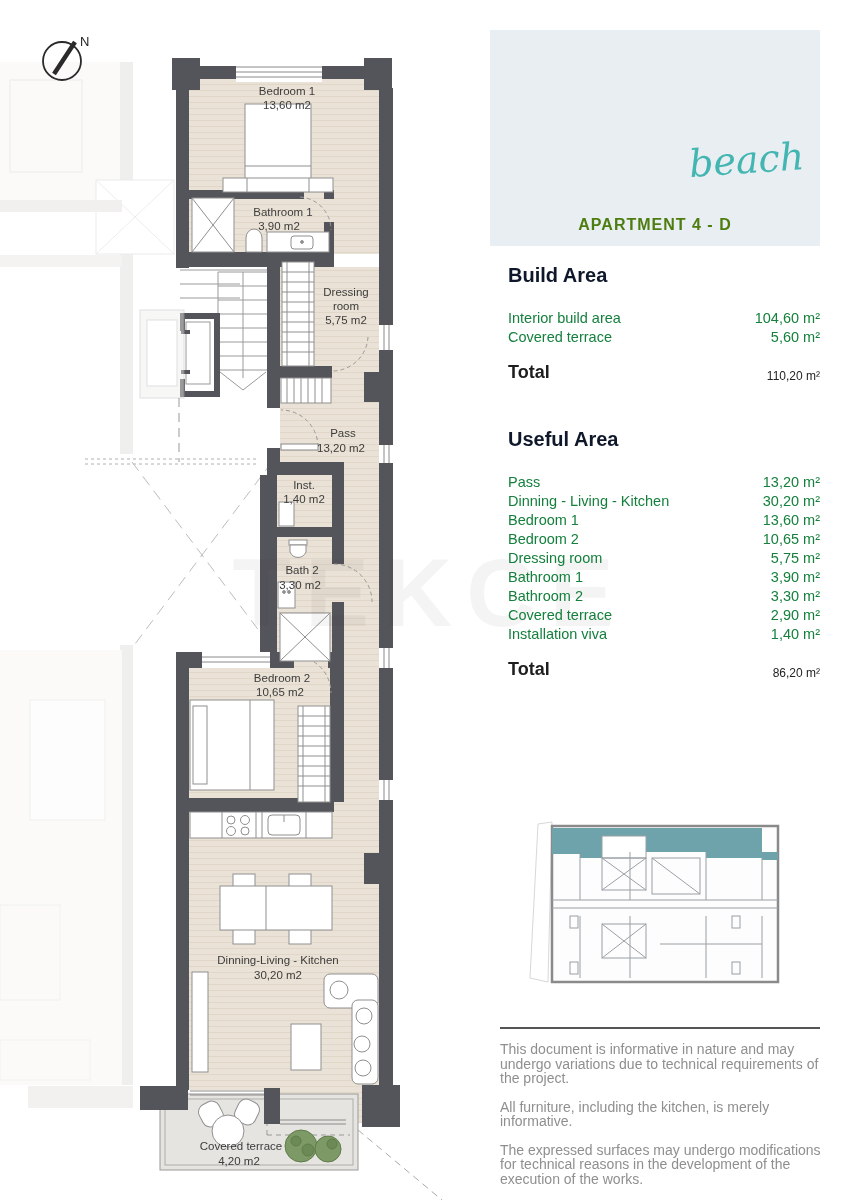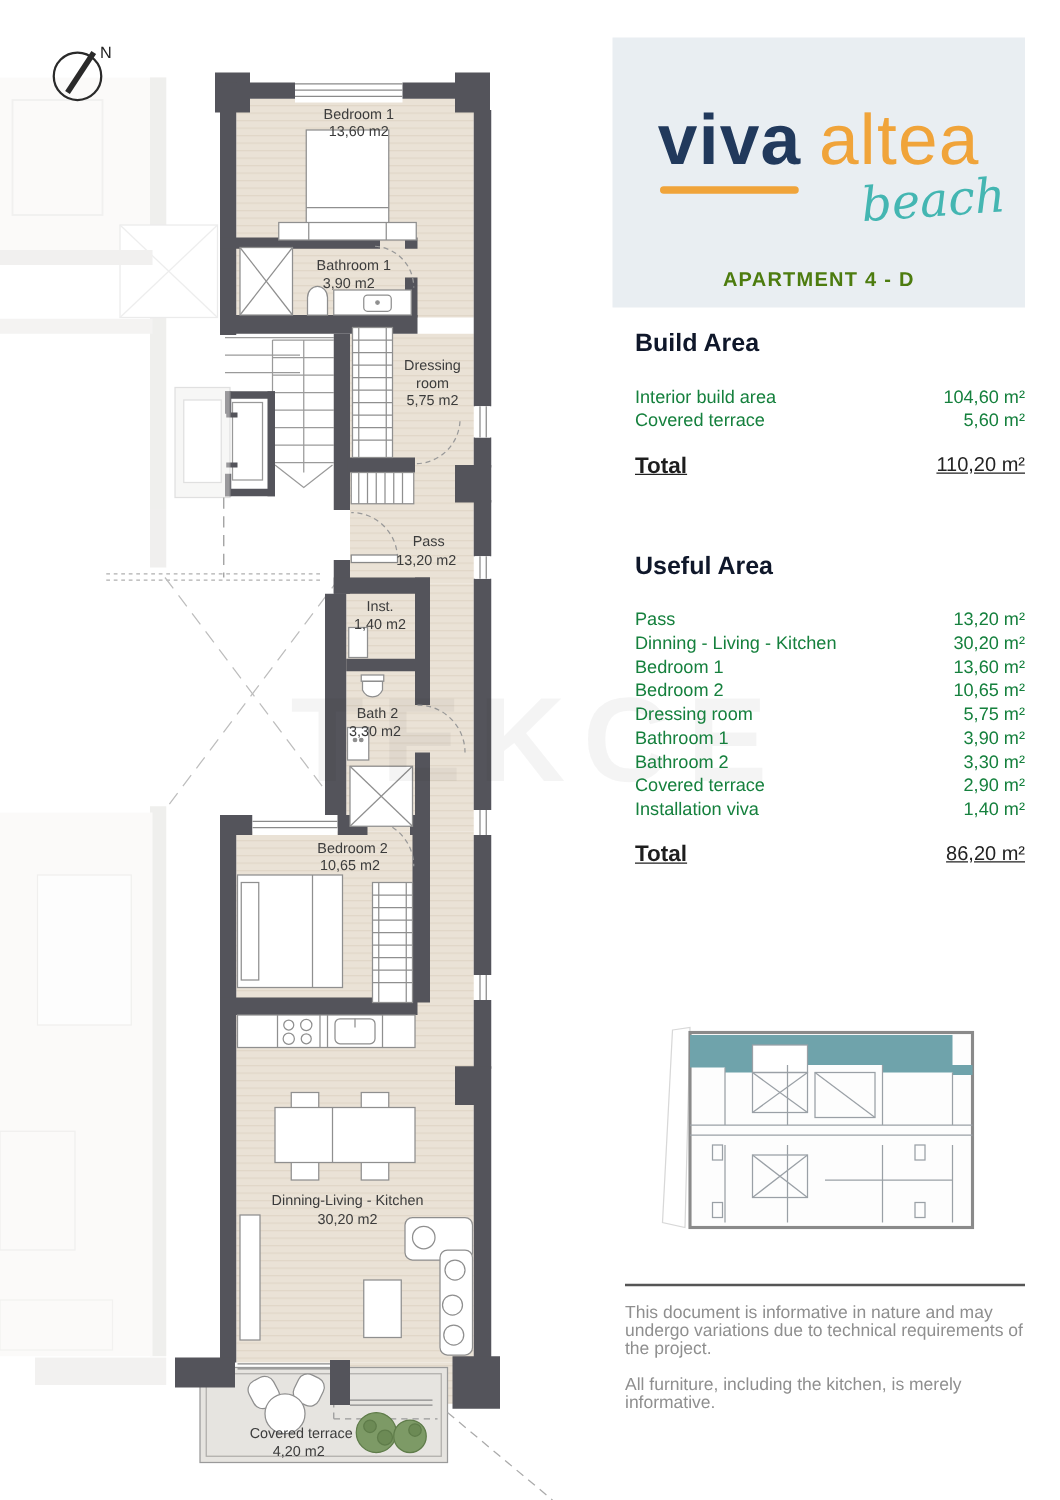--- a/index.html
+++ b/index.html
@@ -12,26 +12,26 @@
             align-items:baseline;gap:14px;}
   .viva{position:relative;display:inline-block;font-size:57px;font-weight:800;color:#21395c;
         letter-spacing:1px;line-height:1;}
   .viva-underline{position:absolute;left:2px;right:2px;bottom:-14px;height:6px;background:#f0a43a;border-radius:3px;}
   .altea{font-size:57px;font-weight:500;color:#f0a43a;letter-spacing:1px;line-height:1;}
   .beach{position:absolute;right:16px;top:108px;font-size:38px;font-style:italic;color:#44b6b2;
          font-family:"DejaVu Serif", serif;transform:rotate(-4deg);}
   .apt-title{position:absolute;bottom:12px;left:0;width:100%;text-align:center;font-size:16px;
              font-weight:700;color:#4d7c0f;letter-spacing:1px;}
   .section{position:absolute;left:18px;right:0;}
-  .sec-build{top:264px;} .sec-useful{top:442px;}
+  .sec-build{top:264px;} .sec-useful{top:428px;}
   .sec-title{font-size:20px;font-weight:700;color:#0f172a;margin:0 0 22px 0;}
   .row{display:flex;justify-content:space-between;font-size:14.5px;line-height:19px;color:#15803d;}
-  .total-row{display:flex;justify-content:space-between;align-items:center;margin-top:15px;text-decoration:underline;}
+  .total-row{display:flex;justify-content:space-between;align-items:flex-end;margin-top:15px;}
   .total-row .tl{font-size:18px;font-weight:700;color:#1e1e1e;}
-  .total-row .tv{font-size:16px;color:#232323;}
+  .total-row .tv{font-size:12px;color:#232323;}
   .keyplan{position:absolute;left:20px;top:812px;}
   .divider{position:absolute;left:10px;top:1027px;width:320px;height:2px;background:#555;}
   .disclaimer{position:absolute;left:10px;top:1042px;width:322px;}
   .disclaimer p{font-size:14px;line-height:14.5px;color:#8f8f8f;margin:0 0 14px 0;}
   
   #plan{position:absolute;left:0;top:0;}
   #watermark{position:absolute;left:130px;top:538px;width:600px;text-align:center;
              font-size:96px;font-weight:700;letter-spacing:14px;color:#1a1a1a;opacity:0.045;
              pointer-events:none;}
 </style>
@@ -350,27 +350,20 @@
       <line x1="54" y1="74" x2="75" y2="42" stroke="#2a2a2a" stroke-width="4.5"></line>
       <text x="80" y="46" font-size="13" fill="#222">N</text>
     </g>
   </svg>
 
   <div id="watermark">TEKCE</div>
 
   <div id="panel">
 
     <div class="logo-box">
-      <div class="logo-row">
-        <span class="viva">
-          <span>viva</span>
-          <span class="viva-underline"></span>
-        </span>
-        <span class="altea">altea</span>
-      </div>
       <span class="beach">beach</span>
       <div class="apt-title">APARTMENT 4 - D</div>
     </div>
 
     <div class="section sec-build">
       <h2 class="sec-title">Build Area</h2>
       <div class="row">
         <span>Interior build area</span>
         <span>104,60 m²</span>
       </div>
@@ -458,16 +451,17 @@
         <rect x="60" y="150" width="8" height="12"></rect>
           <rect x="222" y="150" width="8" height="12"></rect>
       </g>
     </svg>
 
     <div class="divider"></div>
 
     <div class="disclaimer">
       <p>This document is informative in nature and may undergo variations due to technical requirements of the project.</p>
       <p>All furniture, including the kitchen, is merely informative.</p>
+      <p>The expressed surfaces may undergo modifications for technical reasons in the development of the execution of the works.</p>
     </div>
 
   </div>
 </div>
 
 </body></html>

